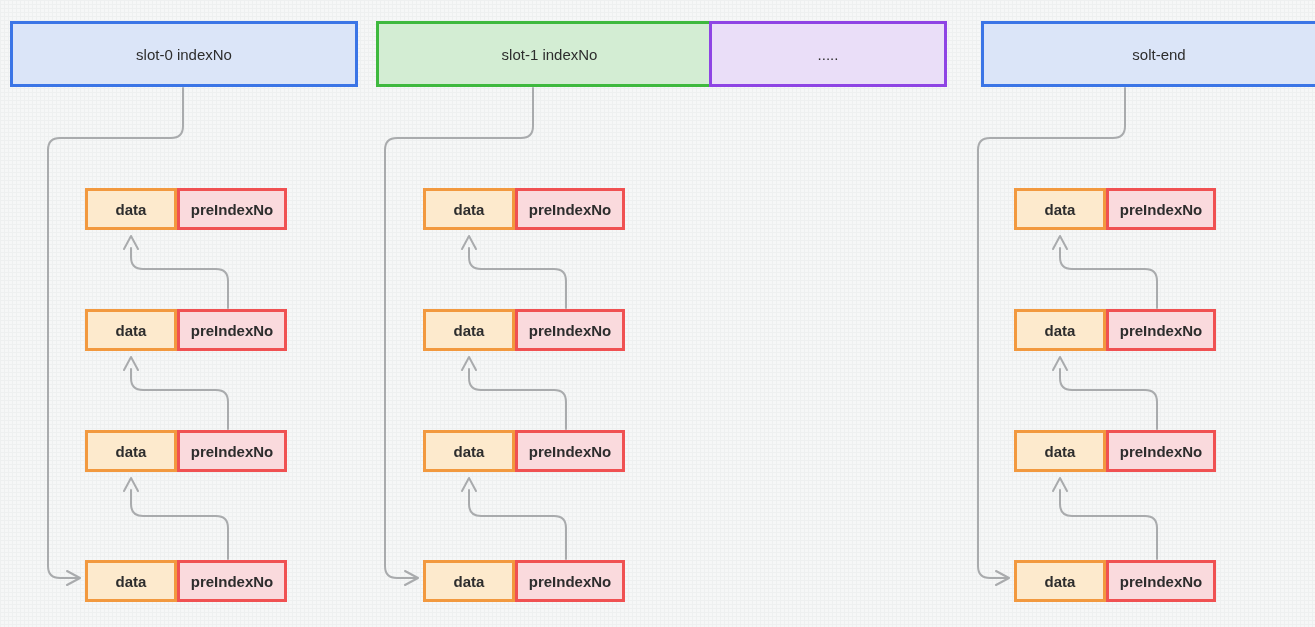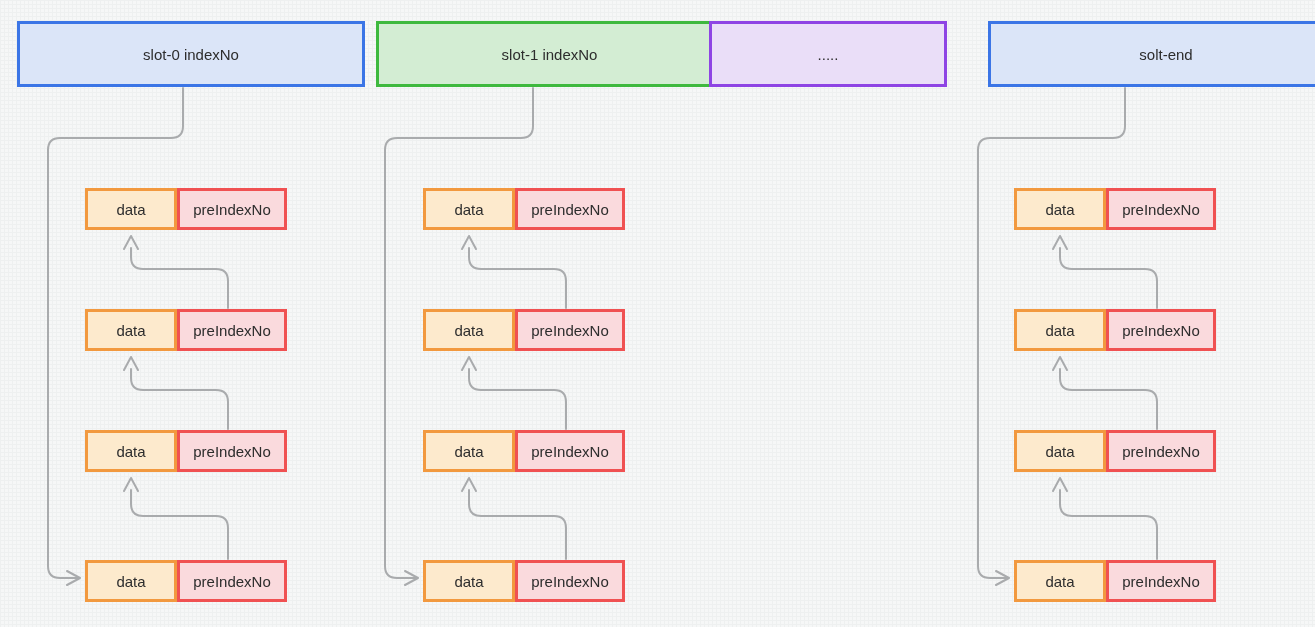--- a/index.html
+++ b/index.html
@@ -30,34 +30,34 @@
   }
   
   .slot{
     position:absolute;
     top:21px;height:66px;
     box-sizing:border-box;
     display:flex;align-items:center;justify-content:center;
     font-size:15px;color:#2d2d2d;
     border:3px solid transparent;
   }
-  .slot.blue  {background:#dbe5f8;border-color:#3b75e6;margin-left:7px;}
+  .slot.blue  {background:#dbe5f8;border-color:#3b75e6;}
   .slot.green {background:#d3edd3;border-color:#3eb93e;}
   .slot.purple{background:#eadef8;border-color:#8e44e4;}
   
   .node{
     position:absolute;
     display:flex;
     height:42px;
   }
   .cell{
     box-sizing:border-box;
     height:42px;
     display:flex;align-items:center;justify-content:center;
-    font-size:15px;color:#2d2d2d;
+    font-size:15px;color:#2d2d2d;font-weight:bold;
   }
   .cell.data{
     width:92px;
     background:#fdeacd;
     border:3px solid #f2993f;
   }
   .cell.pre{
     width:110px;
     background:#fadadd;
     border:3px solid #f05152;

